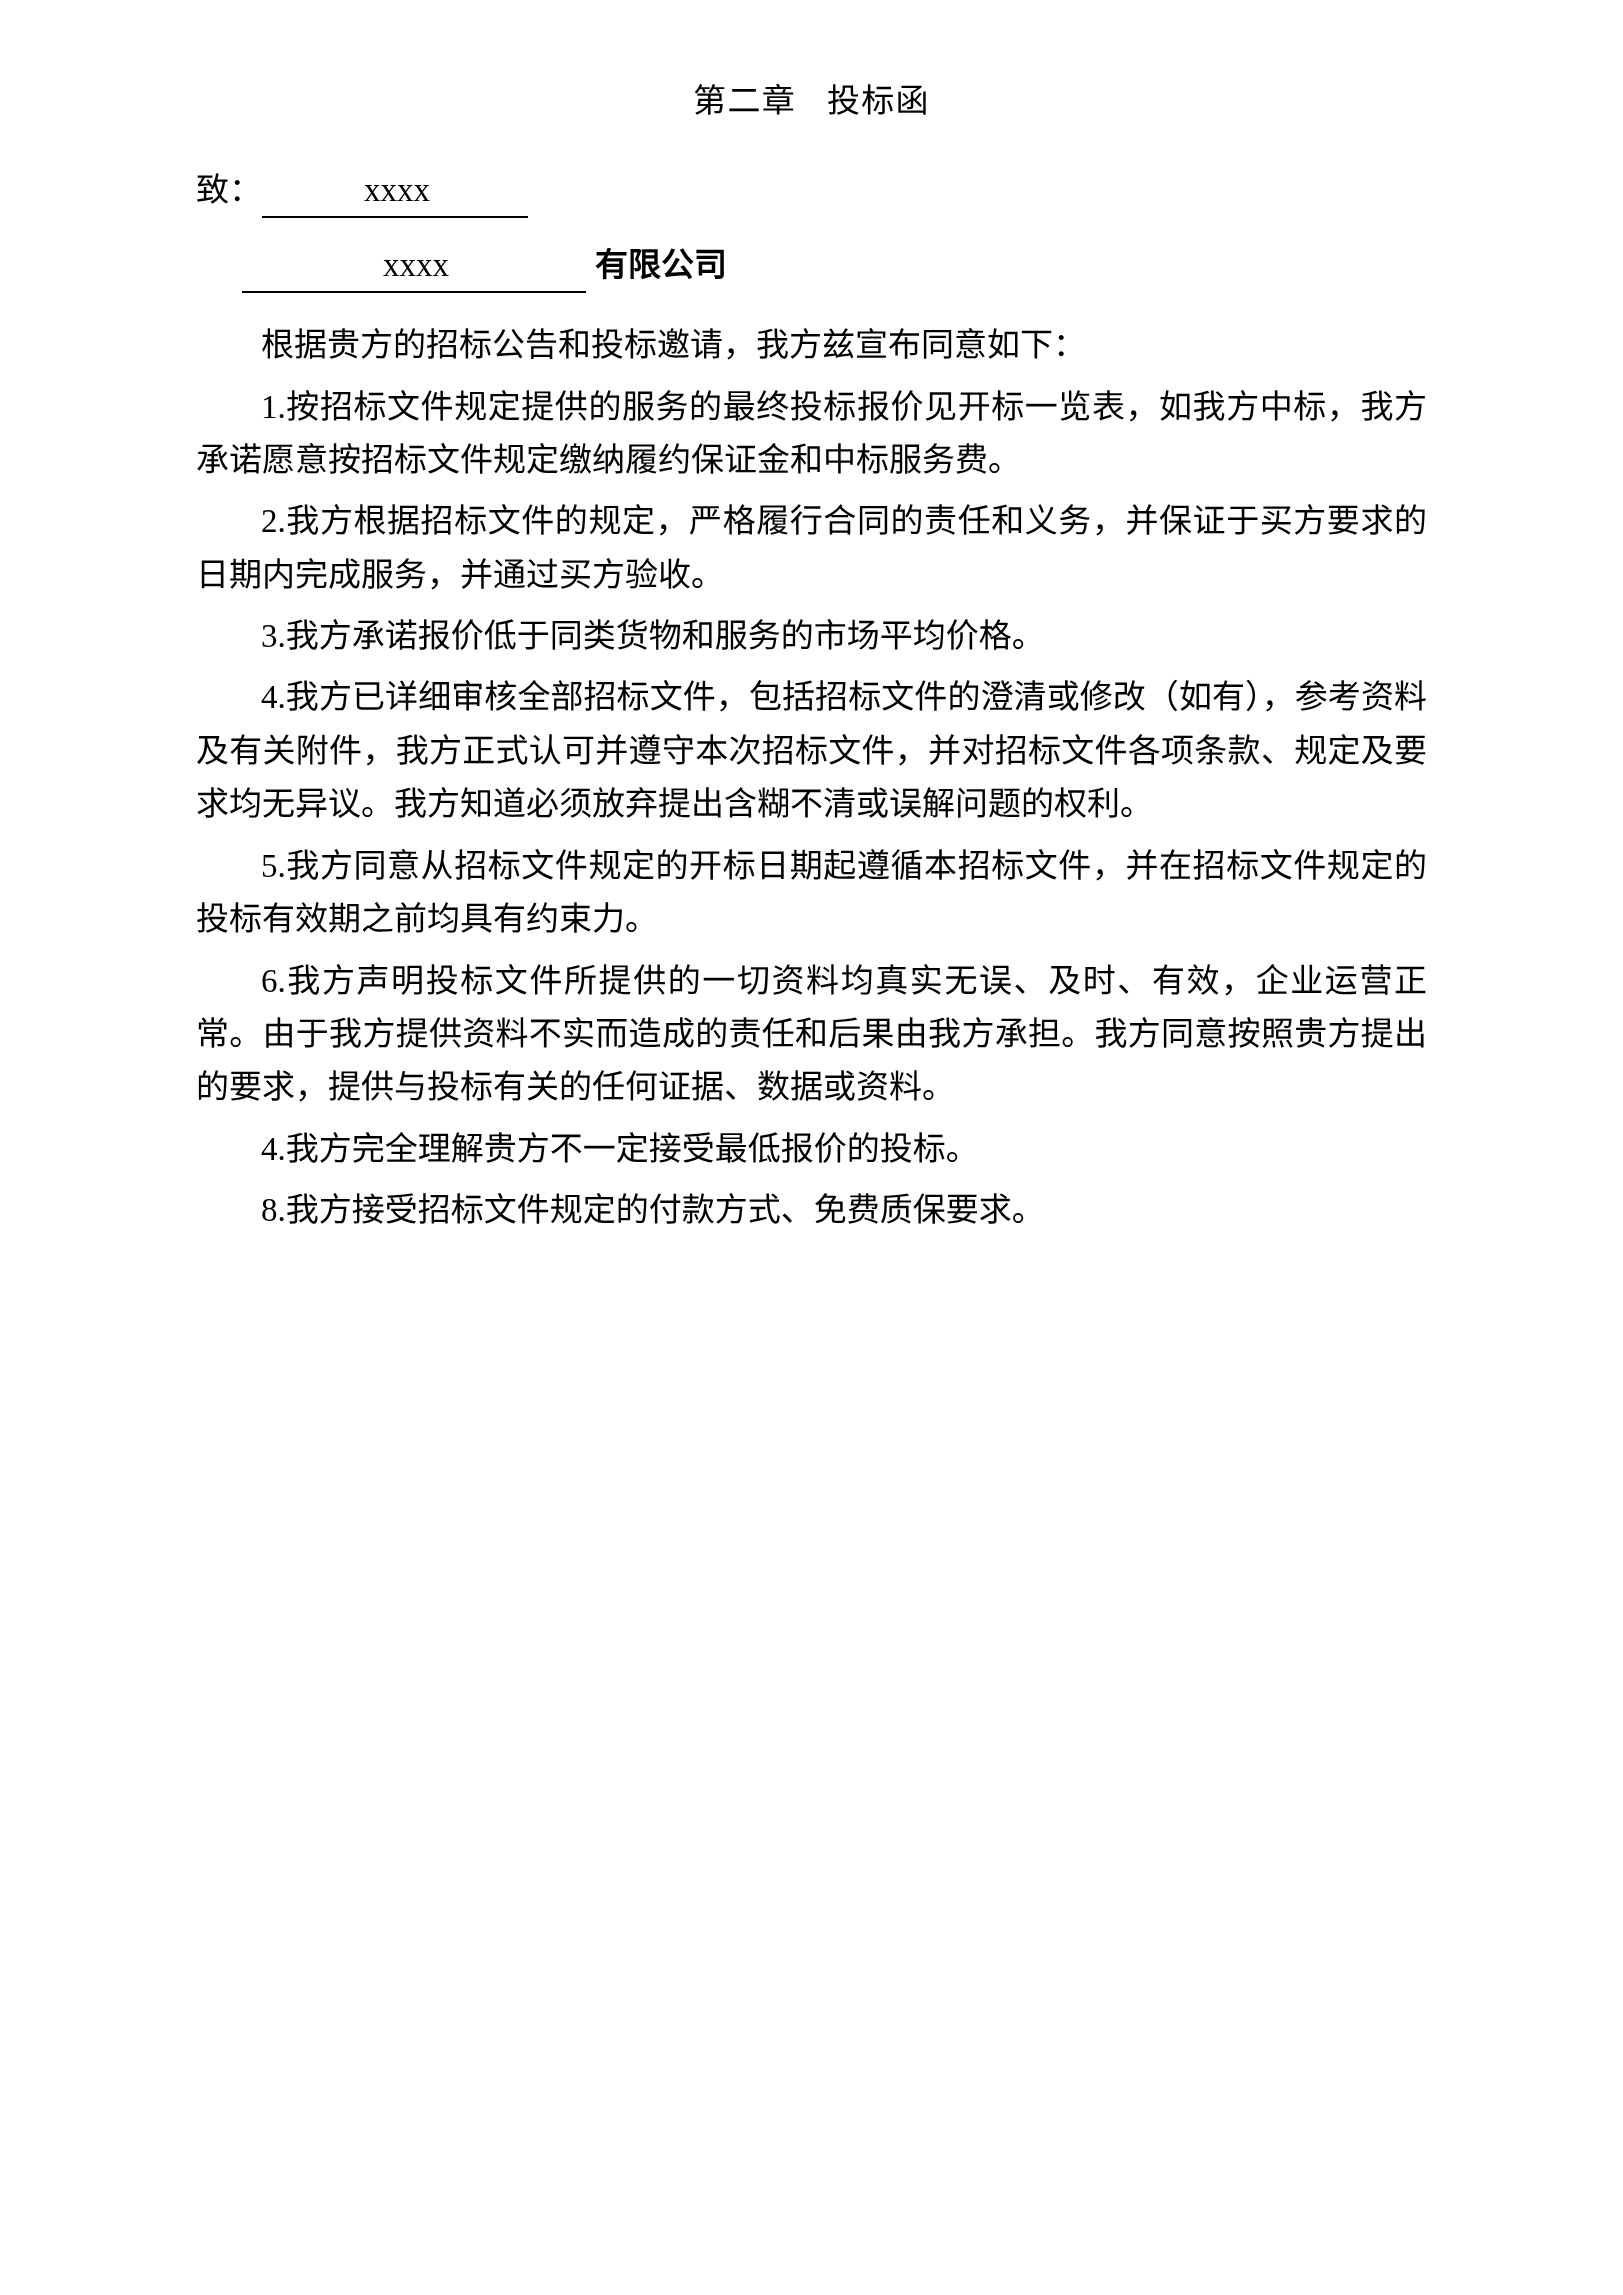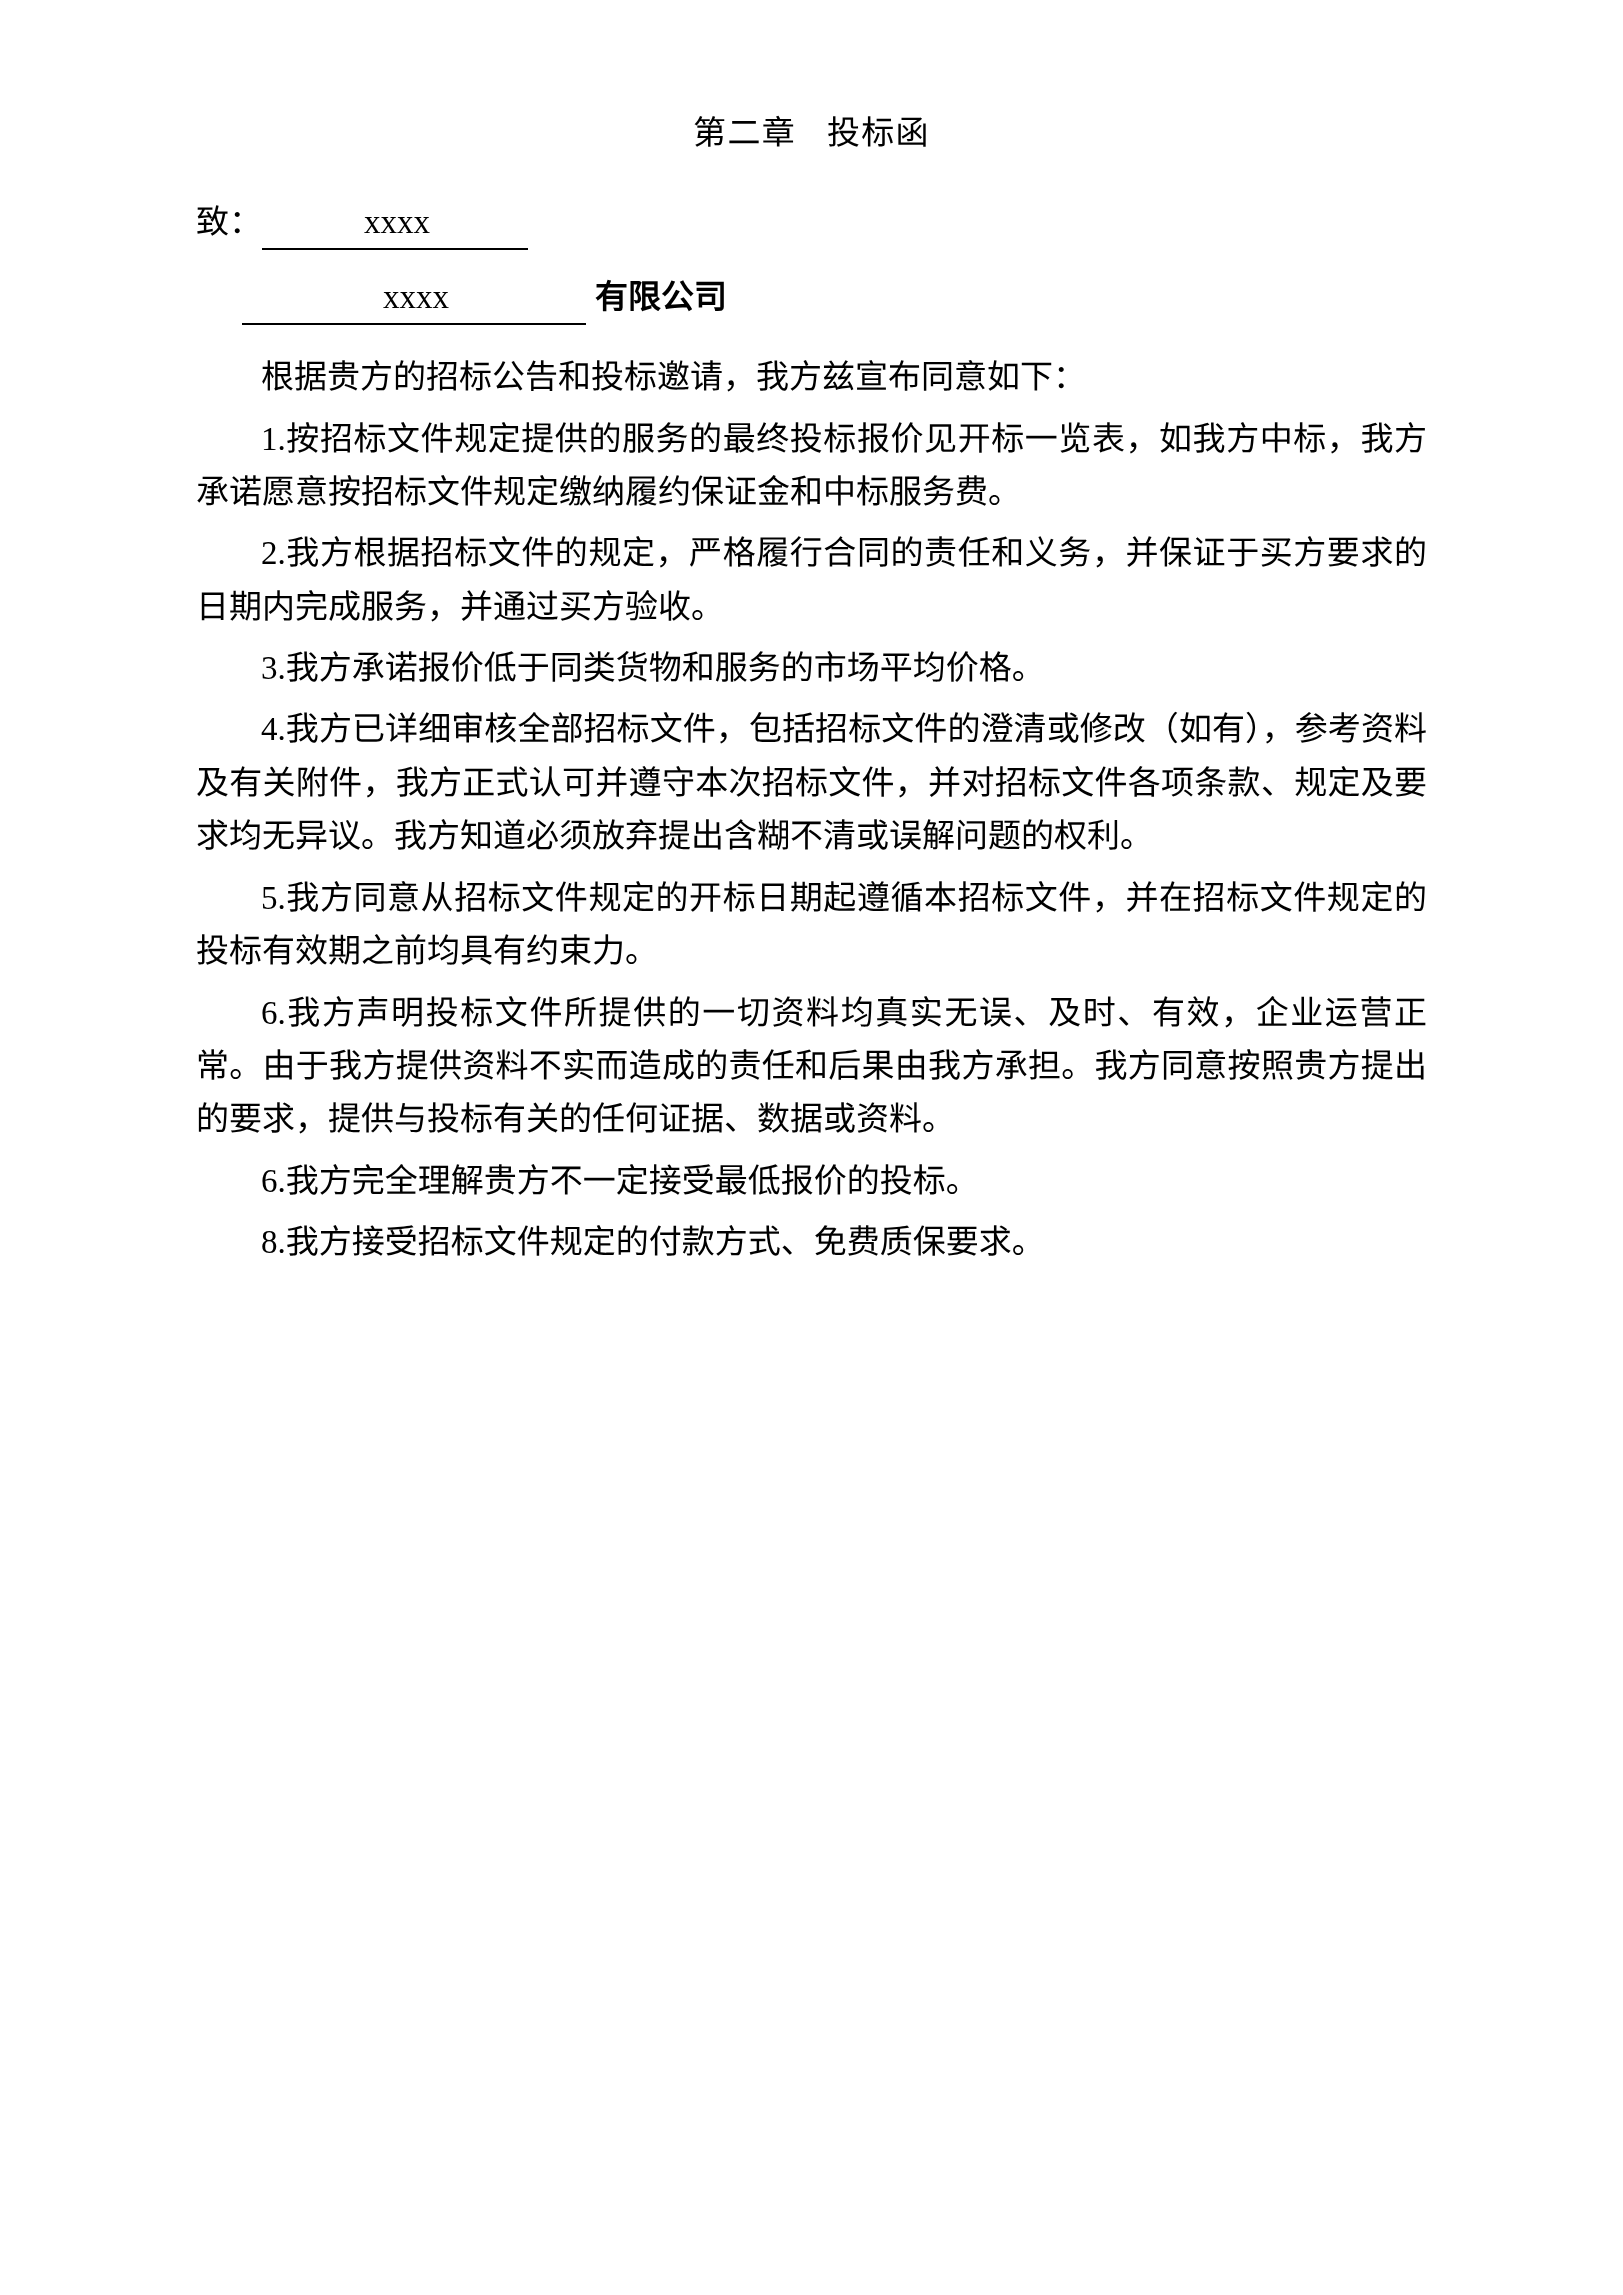--- a/index.html
+++ b/index.html
@@ -12,21 +12,21 @@
     height: 2295px;
     font-family: "Liberation Serif", "DejaVu Serif", serif;
     color: #000000;
     -webkit-font-smoothing: antialiased;
   }
   .page {
     position: relative;
     width: 1623px;
     height: 2295px;
     box-sizing: border-box;
-    padding: 112px 196px 131px 196px;
+    padding: 80px 196px 131px 196px;
     background: #ffffff;
   }
   .doc-title {
     text-align: center;
     font-size: 33px;
     line-height: 1.3;
     letter-spacing: 1.3px;
     margin: 0 0 42px 0;
     font-weight: normal;
   }
@@ -96,17 +96,17 @@
   </div>
 
   <p class="body-par">根据贵方的招标公告和投标邀请，我方兹宣布同意如下：</p>
 
   <p class="body-par">1.按招标文件规定提供的服务的最终投标报价见开标一览表，如我方中标，我方承诺愿意按招标文件规定缴纳履约保证金和中标服务费。</p>
   <p class="body-par">2.我方根据招标文件的规定，严格履行合同的责任和义务，并保证于买方要求的日期内完成服务，并通过买方验收。</p>
   <p class="body-par">3.我方承诺报价低于同类货物和服务的市场平均价格。</p>
   <p class="body-par">4.我方已详细审核全部招标文件，包括招标文件的澄清或修改（如有），参考资料及有关附件，我方正式认可并遵守本次招标文件，并对招标文件各项条款、规定及要求均无异议。我方知道必须放弃提出含糊不清或误解问题的权利。</p>
   <p class="body-par">5.我方同意从招标文件规定的开标日期起遵循本招标文件，并在招标文件规定的投标有效期之前均具有约束力。</p>
   <p class="body-par">6.我方声明投标文件所提供的一切资料均真实无误、及时、有效，企业运营正常。由于我方提供资料不实而造成的责任和后果由我方承担。我方同意按照贵方提出的要求，提供与投标有关的任何证据、数据或资料。</p>
-  <p class="body-par">6.我方完全理解贵方不一定接受最低报价的投标。</p>
+  <p class="body-par">4.我方完全理解贵方不一定接受最低报价的投标。</p>
   <p class="body-par">8.我方接受招标文件规定的付款方式、免费质保要求。</p>
 
 </div>
 
 
 </body></html>

